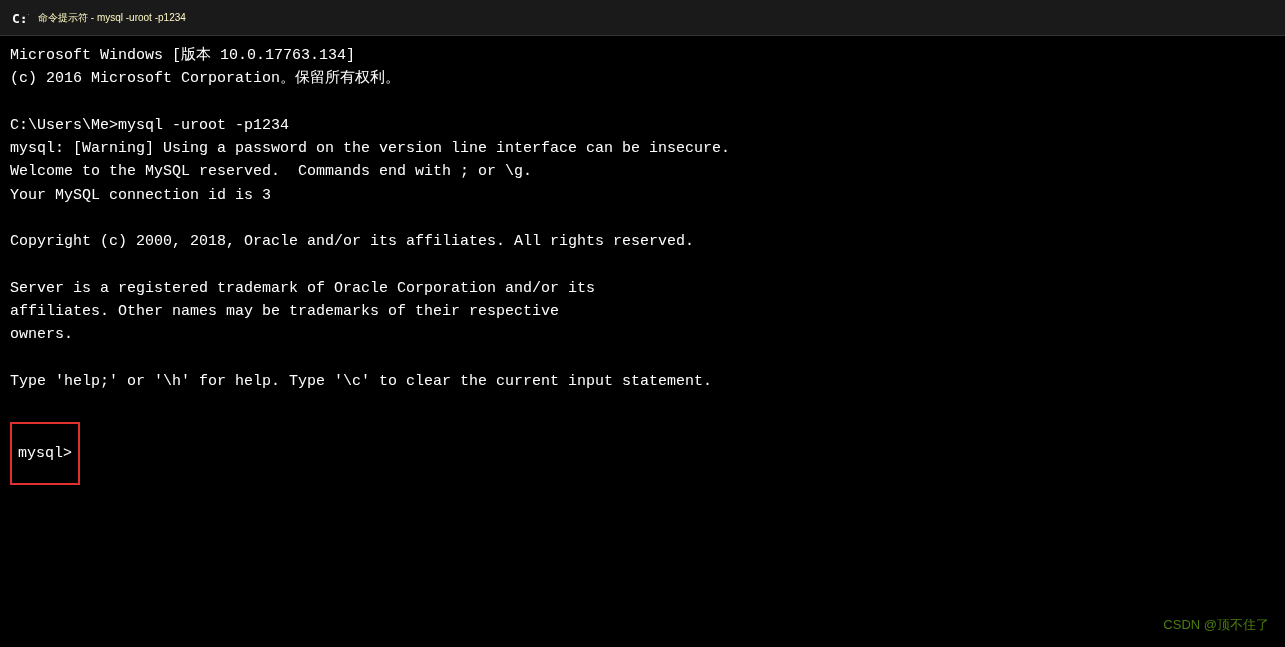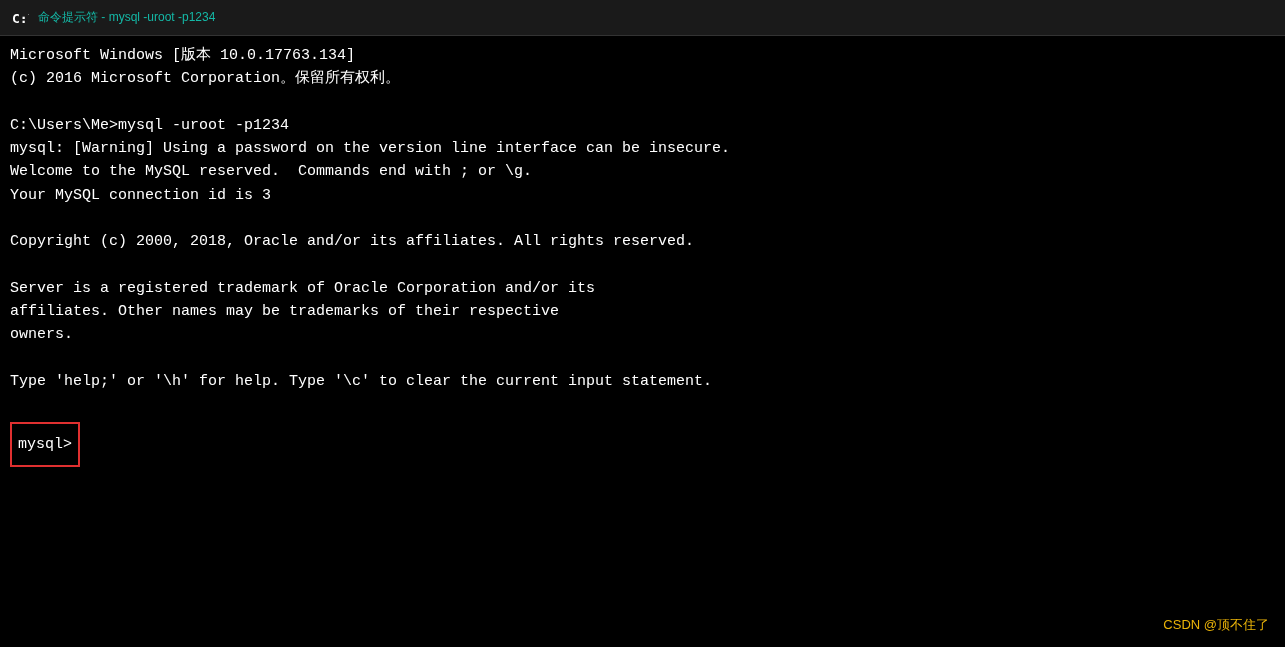--- a/index.html
+++ b/index.html
@@ -41,22 +41,22 @@
       align-items: center;
       justify-content: center;
     }
 
     .title-bar-icon svg {
       width: 18px;
       height: 18px;
     }
 
     .title-bar-text {
-      color: #14b8a6;
-      font-size: 12px;
+      color: #fef9c3;
+      font-size: 10px;
       font-family: 'Microsoft YaHei', '微软雅黑', sans-serif;
     }
 
     .terminal-body {
       background: #000;
       flex: 1;
       padding: 8px 10px;
       color: #fff;
       font-size: 15px;
       line-height: 1.55;
@@ -65,29 +65,29 @@
     }
 
     .terminal-line {
       white-space: pre;
       font-family: 'Courier New', Courier, monospace;
     }
 
     .prompt-box {
       display: inline-block;
       border: 2px solid #e03030;
-      padding: 9px 6px;
+      padding: 18px 6px;
       margin-top: 4px;
     }
 
     .watermark {
       position: absolute;
       bottom: 12px;
       right: 16px;
-      color: #eab308;
+      color: #4d7c0f;
       font-size: 13px;
       font-family: 'Microsoft YaHei', '微软雅黑', sans-serif;
     }
   </style>
 </head>
 <body>
 
 <div class="window">
   <div class="title-bar">
     <div class="title-bar-icon">

